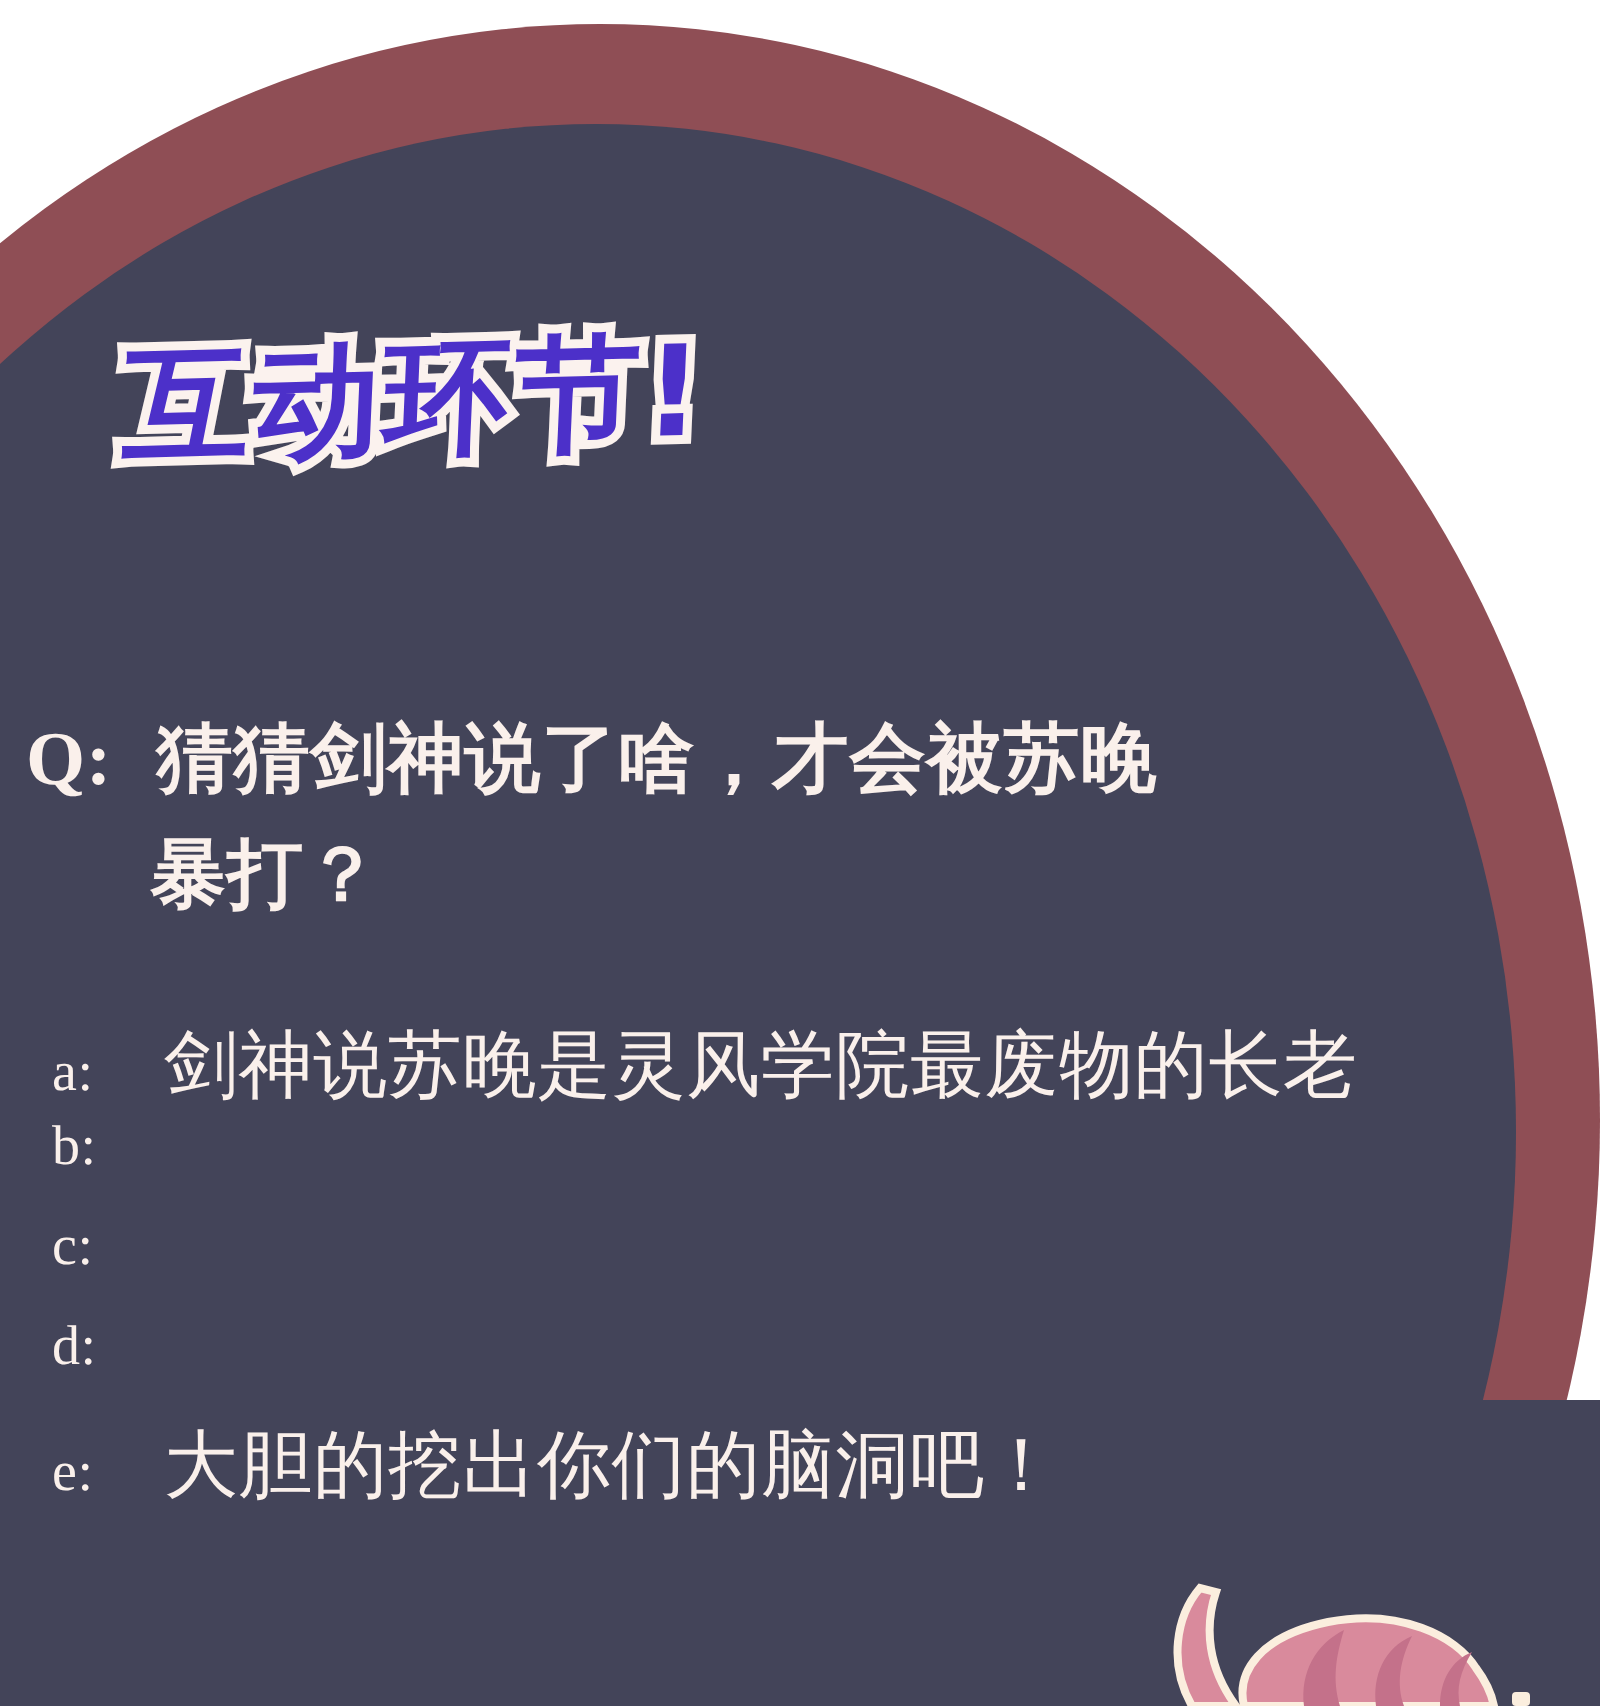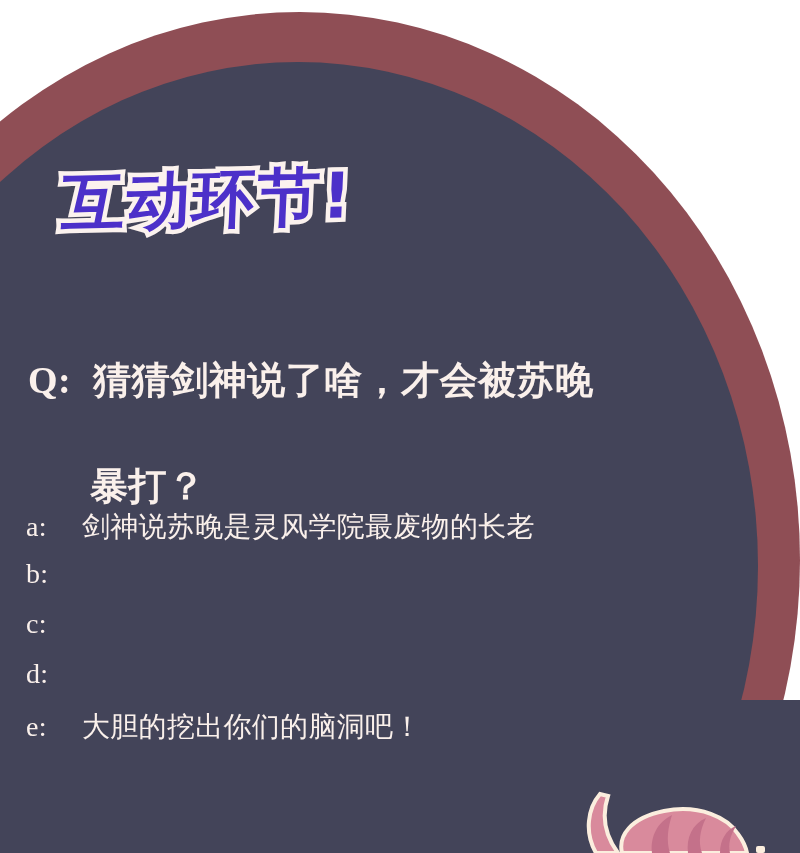--- a/index.html
+++ b/index.html
@@ -41,35 +41,35 @@
     paint-order: stroke fill;
     transform: skewX(-4deg) rotate(-1.5deg);
     display: inline-block;
     line-height: 1;
     white-space: nowrap;
   }
 
   
   .question {
     position: absolute;
-    left: 28px;
+    left: 13px;
     top: 352px;
     width: 740px;
     z-index: 5;
     color: #faf0eb;
     font-size: 38px;
     font-weight: 700;
     line-height: 1.52;
     letter-spacing: 0.5px;
   }
   .q-line {
     display: block;
     white-space: nowrap;
   }
-  .q-line.indent { padding-left: 62px; margin-top: 48px; }
+  .q-line.indent { padding-left: 62px; }
 
   
   .options {
     position: absolute;
     left: 26px;
     top: 508px;
     width: 760px;
     z-index: 5;
   }
   .option-row {
@@ -80,21 +80,21 @@
     font-size: 28px;
     letter-spacing: 0.3px;
     white-space: nowrap;
   }
   .option-key {
     width: 56px;
     flex: 0 0 56px;
     font-size: 28px;
   }
   .option-text {
-    font-size: 28px;
+    font-size: 37px;
   }
 
   
   .character {
     position: absolute;
     left: 560px;
     top: 784px;
     width: 240px;
     height: 69px;
     z-index: 6;

